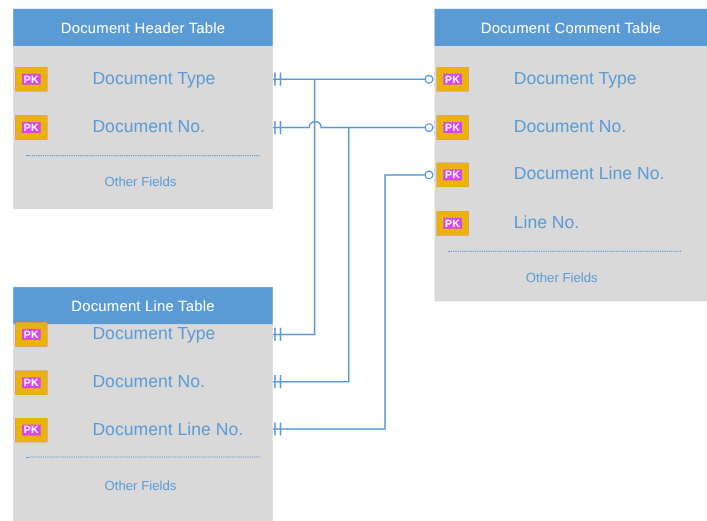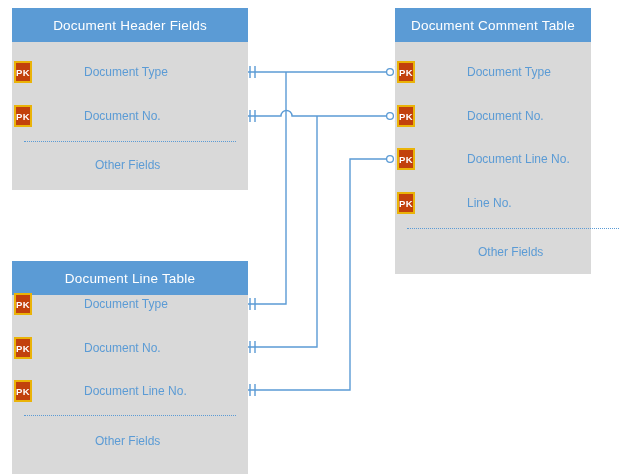--- a/index.html
+++ b/index.html
@@ -52,41 +52,41 @@
   .field {
     position: absolute;
     left: 0;
     width: 100%;
     height: 24px;
   }
   .pk-badge {
     position: absolute;
     left: 2px;
     top: 1px;
-    width: 18px;
+    width: 29px;
     height: 22px;
-    background: #c2410c;
-    border: 2px solid #eab308;
+    background: #d946ef;
+    border: 6px solid #eab308;
     box-sizing: border-box;
     color: #ffffff;
     font-size: 9.5px;
     font-weight: bold;
     display: flex;
     align-items: center;
     justify-content: center;
     letter-spacing: 0.3px;
   }
   .field-label {
     position: absolute;
     left: 72px;
     top: 0;
     height: 24px;
     line-height: 24px;
     color: #5b9bd5;
-    font-size: 12px;
+    font-size: 16px;
   }
 
   
   .divider {
     position: absolute;
     left: 12px;
     right: 12px;
     height: 0;
     border-top: 1px dotted #5b9bd5;
   }
@@ -164,25 +164,25 @@
       </g>
       <g>
         <circle cx="390" cy="159" r="3.4" fill="#ffffff" stroke="#5b9bd5" stroke-width="1.3"></circle>
         <path d="M 395 159 L 402 159 M 402 159 L 395 153.5 M 402 159 L 395 164.5"></path>
       </g>
 
     </g>
   </svg>
 
   <div class="entity" id="tbl-0" style="left:12px; top:8px; width:236px; height:182px;">
-    <div class="entity-title">Document Header Fields</div>
+    <div class="entity-title">Document Header Table</div>
     <div class="entity-body"></div>
   </div>
 
-  <div class="entity" id="tbl-1" style="left:395px; top:8px; width:196px; height:266px;padding-left:17px;">
+  <div class="entity" id="tbl-1" style="left:395px; top:8px; width:248px; height:266px;padding-left:17px;">
     <div class="entity-title">Document Comment Table</div>
     <div class="entity-body"></div>
   </div>
 
   <div class="entity" id="tbl-2" style="left:12px; top:237px; width:236px; height:222px;margin-top:24px;">
     <div class="entity-title">Document Line Table</div>
     <div class="entity-body"></div>
   </div>
 
 <div class="field" style="left: 12px; top: 60px; width: 236px;">

